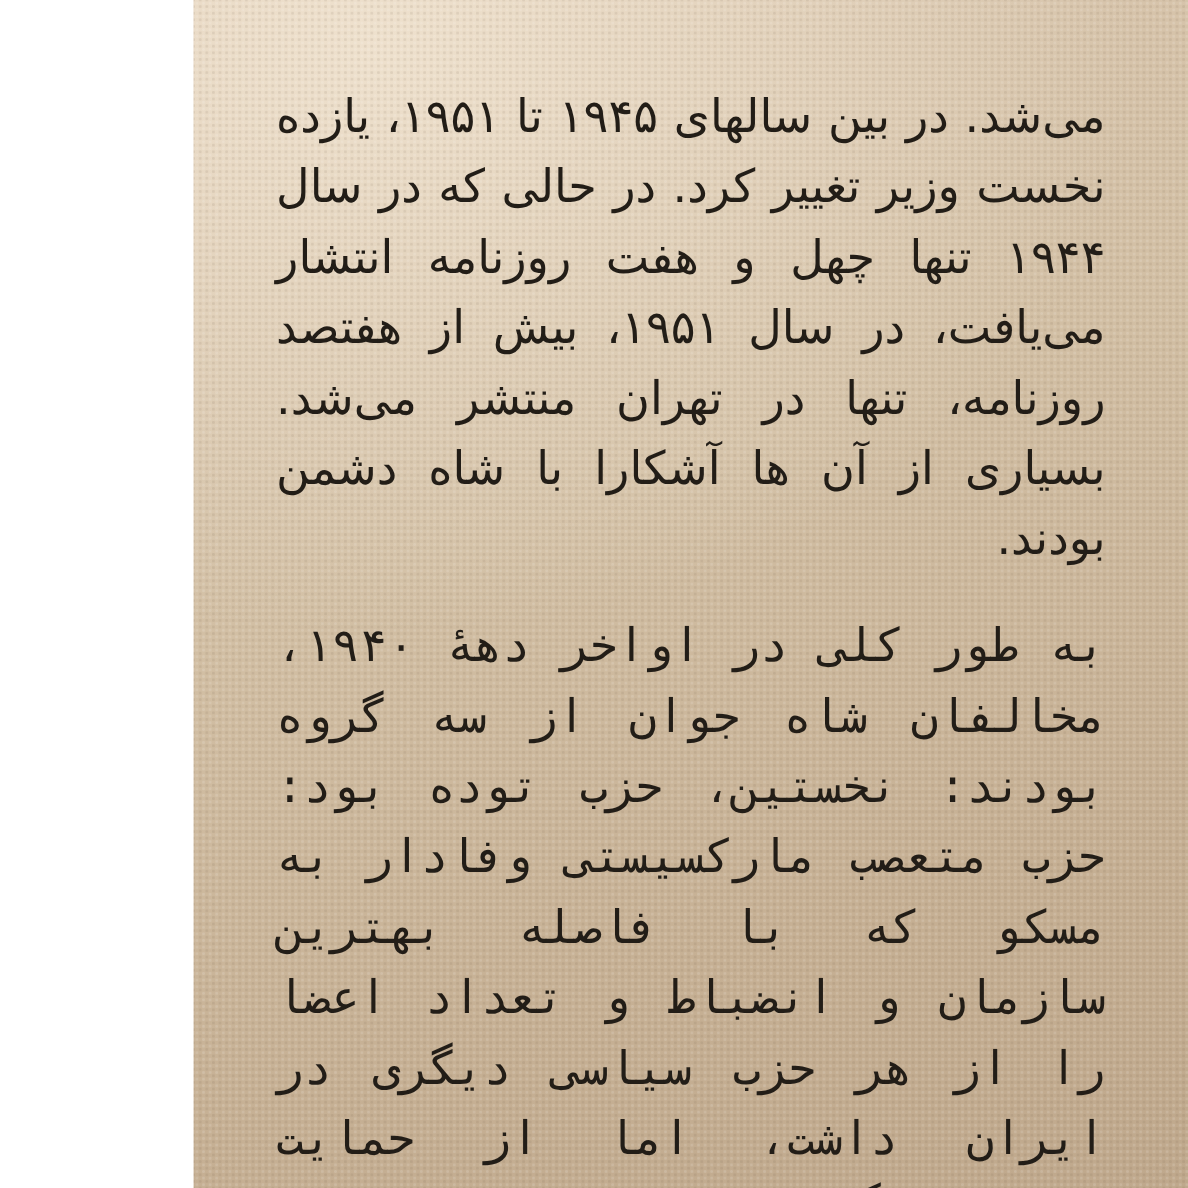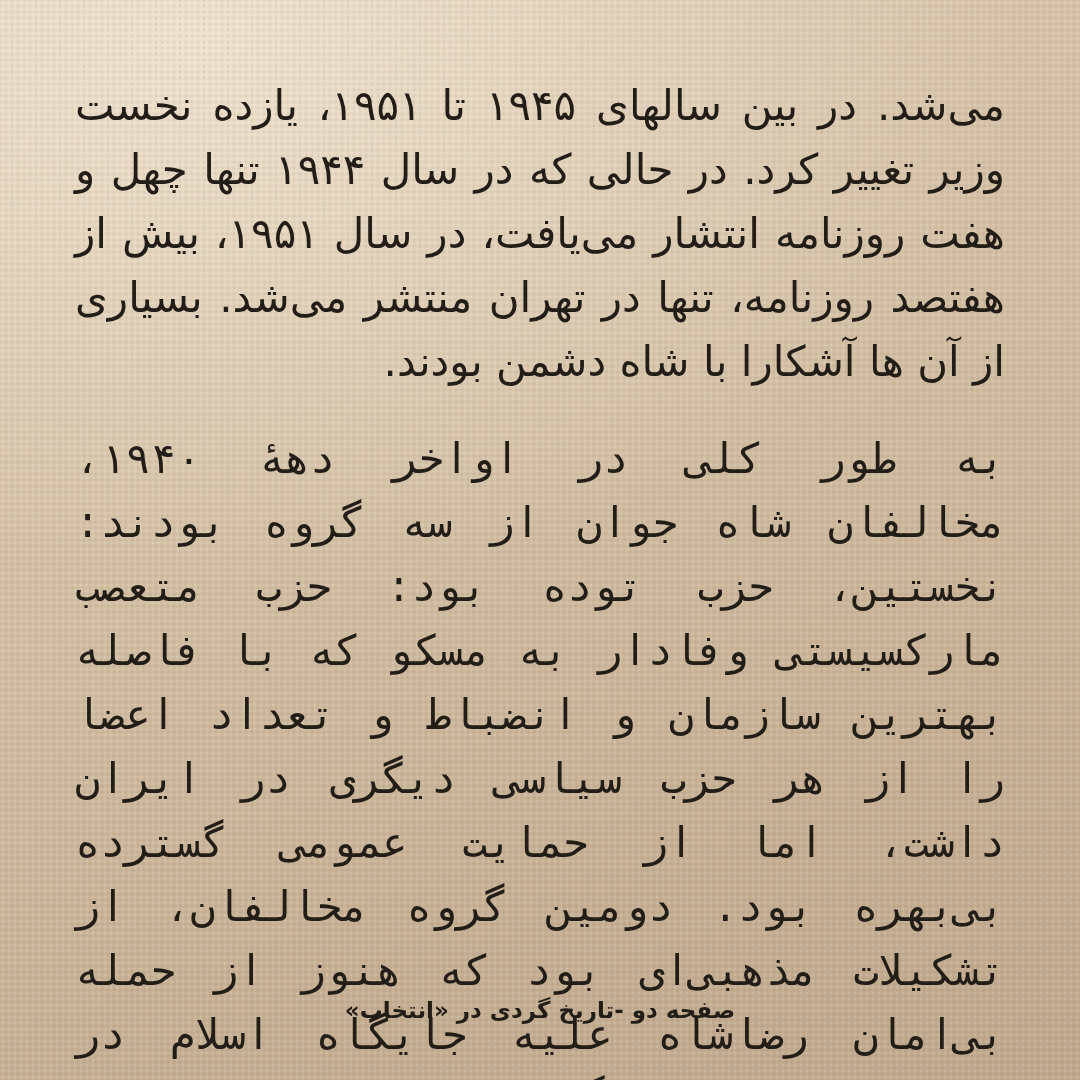--- a/index.html
+++ b/index.html
@@ -7,21 +7,21 @@
     padding: 0;
   }
   body {
     width: 1080px;
     height: 1080px;
     overflow: hidden;
     font-family: "DejaVu Sans", sans-serif;
   }
   .canvas {
     position: relative;
-    width: 1080px;
+    width: 904px;
     height: 1080px;
     direction: rtl;
     background:
       radial-gradient(140% 90% at 18% 4%, rgba(255,246,230,0.55) 0%, rgba(255,246,230,0) 55%),
       linear-gradient(160deg,
         var(--background-top, #dcc9b2) 0%,
         #d2bfa4 42%,
         #c6b094 74%,
         var(--background-bottom, #bfa88c) 100%);
   }
@@ -71,14 +71,13 @@
   }
 </style>
 </head>
 <body>
 
 <div class="canvas">
   <div class="text-block">
     <p class="body-text">می‌شد. در بین سالهای ۱۹۴۵ تا ۱۹۵۱، یازده نخست وزیر تغییر کرد. در حالی که در سال ۱۹۴۴ تنها چهل و هفت روزنامه انتشار می‌یافت، در سال ۱۹۵۱، بیش از هفتصد روزنامه، تنها در تهران منتشر می‌شد. بسیاری از آن ها آشکارا با شاه دشمن بودند.</p>
     <p class="body-text">به طور کلی در اواخر دههٔ ۱۹۴۰، مخالفان شاه جوان از سه گروه بودند: نخستین، حزب توده بود: حزب متعصب مارکسیستی وفادار به مسکو که با فاصله بهترین سازمان و انضباط و تعداد اعضا را از هر حزب سیاسی دیگری در ایران داشت، اما از حمایت عمومی گسترده بی‌بهره بود. دومین گروه مخالفان، از تشکیلات مذهبی‌ای بود که هنوز از حمله بی‌امان رضاشاه علیه جایگاه اسلام در جامعه ایران خشمگین بودند. اما سومین گروه مخالفان، با قدرتی</p>
   </div>
-  <div class="footer">صفحه دو -تاریخ گردی در «انتخاب»</div>
 </div>
 
 </body></html>

